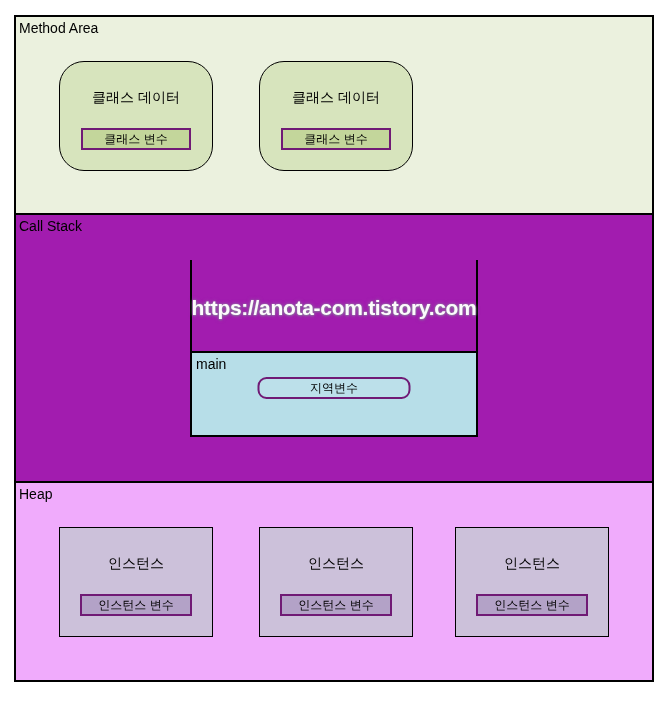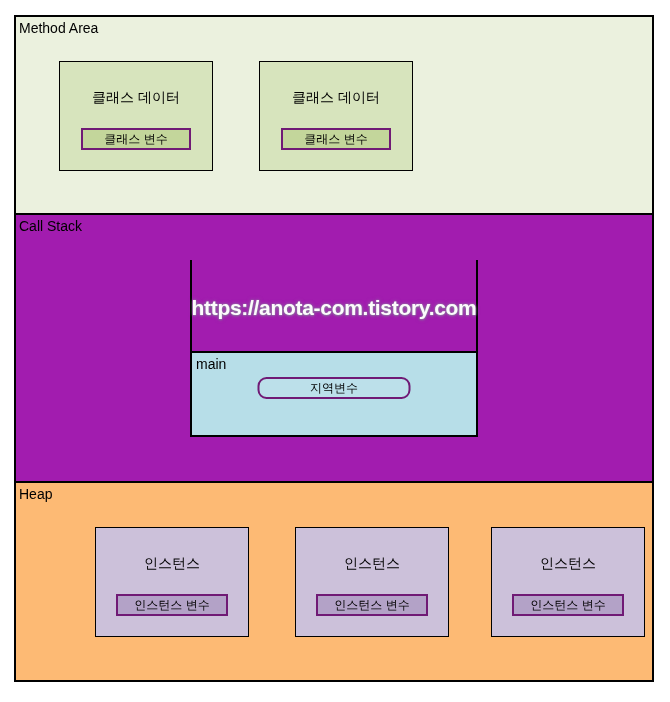--- a/index.html
+++ b/index.html
@@ -10,32 +10,32 @@
     overflow:hidden;
     padding-left:48px;
   }
   .container {
     position:absolute; left:14px; top:15px; width:640px; height:667px;
     border:2px solid #000;
   }
   .section { position:relative; width:100%; }
   .section-method { height:198px; background:#EBF1DE; border-bottom:2px solid #000; }
   .section-stack  { height:268px; background:#a21caf; border-bottom:2px solid #000; }
-  .section-heap   { height:197px; background:#fdba74; }
+  .section-heap   { height:197px; background:#f0abfc; }
   .section-label {
     position:absolute; left:3px; top:3px; font-size:14px; line-height:16px; color:#000;
   }
 
   
   .data-box {
     position:absolute; top:44px; width:154px; height:110px;
     border:1px solid #000;
   }
-  .data-box.green { background:#D7E4BD; }
-  .data-box.purple { background:#CCC1DA;margin-left:36px; }
+  .data-box.green { background:#D7E4BD;border-radius:25px; }
+  .data-box.purple { background:#CCC1DA; }
   .box-title {
     position:absolute; top:27px; left:0; width:100%;
     text-align:center; font-size:14px; line-height:16px;
   }
   .var-box {
     position:absolute; top:66px; left:50%; transform:translateX(-50%);
     height:22px; border:2px solid #701a75;
     display:flex; align-items:center; justify-content:center;
     font-size:12px; white-space:nowrap;
   }

